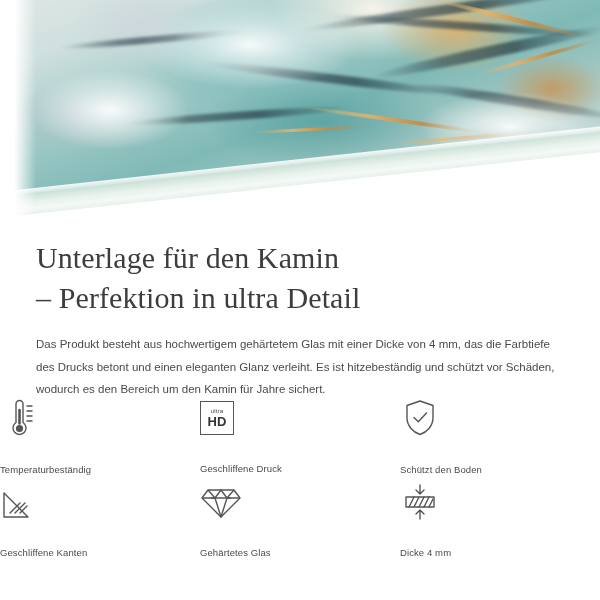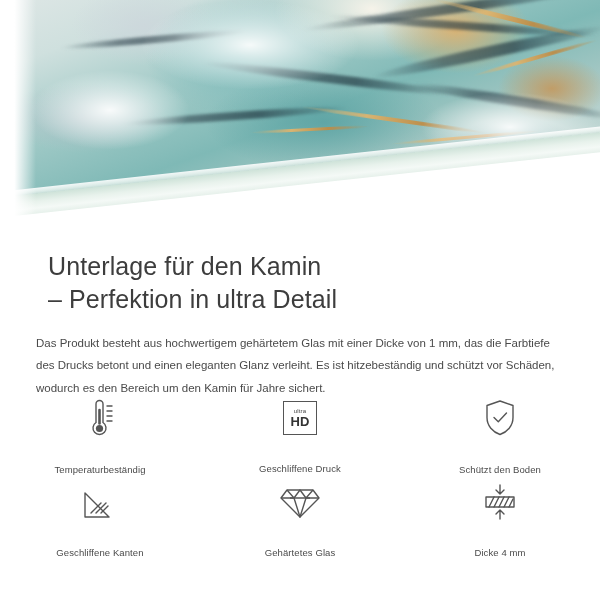--- a/index.html
+++ b/index.html
@@ -159,25 +159,25 @@
   
   .content {
     position: absolute;
     left: 0;
     top: 222px;
     width: 600px;
     padding: 0 36px;
   }
 
   .headline {
-    margin: 12px;
+    margin: 0;
     padding-top: 16px;
-    font-family: Liberation Sans, sans-serif;
+    font-family: Liberation Serif, serif;
     font-weight: 400;
-    font-size: 25px;
+    font-size: 30px;
     line-height: 1.32;
     color: #3d3d3d;
     letter-spacing: 0.1px;
   }
   .headline .line2 { display: block; }
 
   .body-copy {
     margin: 16px 0 0 0;
     font-size: 11.5px;
     line-height: 1.95;
@@ -192,21 +192,21 @@
     top: 396px;
     width: 600px;
     display: grid;
     grid-template-columns: repeat(3, 1fr);
     grid-template-rows: 78px 78px;
     row-gap: 6px;
   }
   .feature {
     display: flex;
     flex-direction: column;
-    align-items: center;
+    align-items: flex-start;
     justify-content: flex-start;
   }
   .feature-icon {
     height: 46px;
     display: flex;
     align-items: center;
     justify-content: center;
   }
   .feature-label {
     margin-top: 24px;
@@ -274,21 +274,21 @@
 
     <div class="sparkle" style="left:524px; top:160px;"></div>
     <div class="sparkle-diag" style="left:556px; top:176px;"></div>
   </div>
 
   <div class="content">
     <h1 class="headline">
       <span>Unterlage für den Kamin</span>
       <span class="line2">– Perfektion in ultra Detail</span>
     </h1>
-    <p class="body-copy">Das Produkt besteht aus hochwertigem gehärtetem Glas mit einer Dicke von 1 mm, das die Farbtiefe des Drucks betont und einen eleganten Glanz verleiht. Es ist hitzebeständig und schützt vor Schäden, wodurch es den Bereich um den Kamin für Jahre sichert.</p>
+    <p class="body-copy">Das Produkt besteht aus hochwertigem gehärtetem Glas mit einer Dicke von 4 mm, das die Farbtiefe des Drucks betont und einen eleganten Glanz verleiht. Es ist hitzebeständig und schützt vor Schäden, wodurch es den Bereich um den Kamin für Jahre sichert.</p>
   </div>
 
   <div class="features">
 
     <div class="feature">
       <div class="feature-icon">
         <svg width="40" height="44" viewBox="0 0 40 44" fill="none" stroke="#555" stroke-width="1.4" stroke-linecap="round">
           <path d="M16 8a3.5 3.5 0 0 1 7 0v18.5a6.5 6.5 0 1 1-7 0V8z"></path>
           <path d="M19.5 14v13.5" stroke-width="2.6"></path>
           <circle cx="19.5" cy="32.5" r="3.6" fill="#555" stroke="none"></circle>

